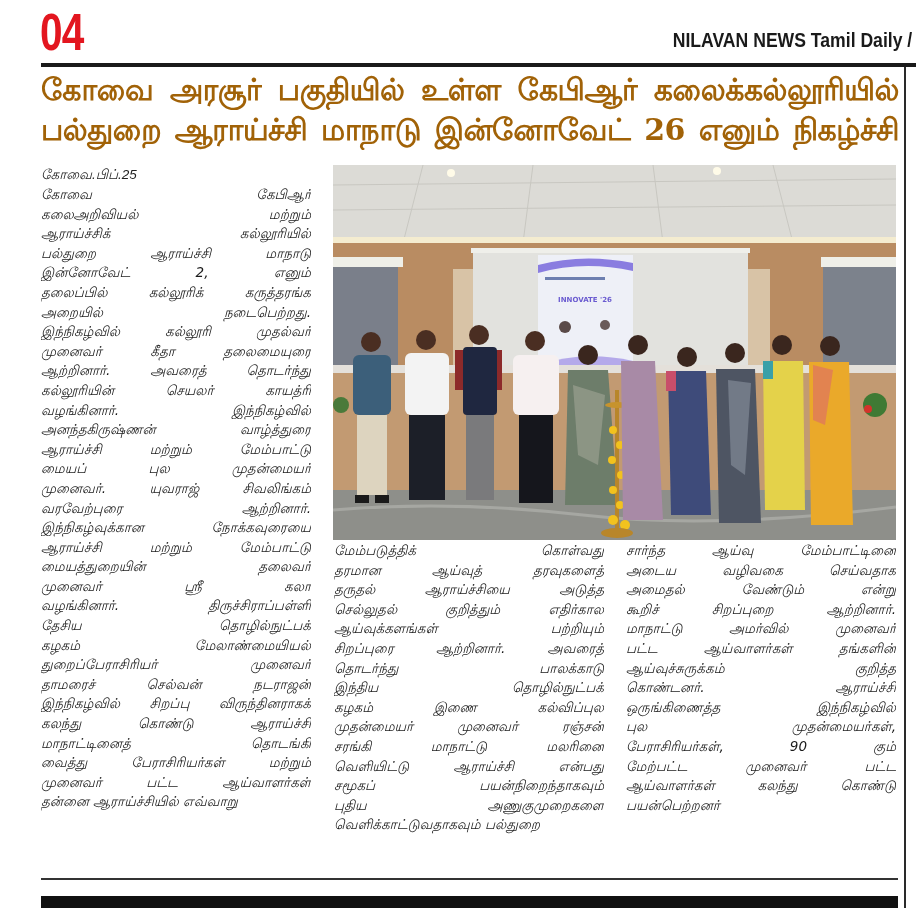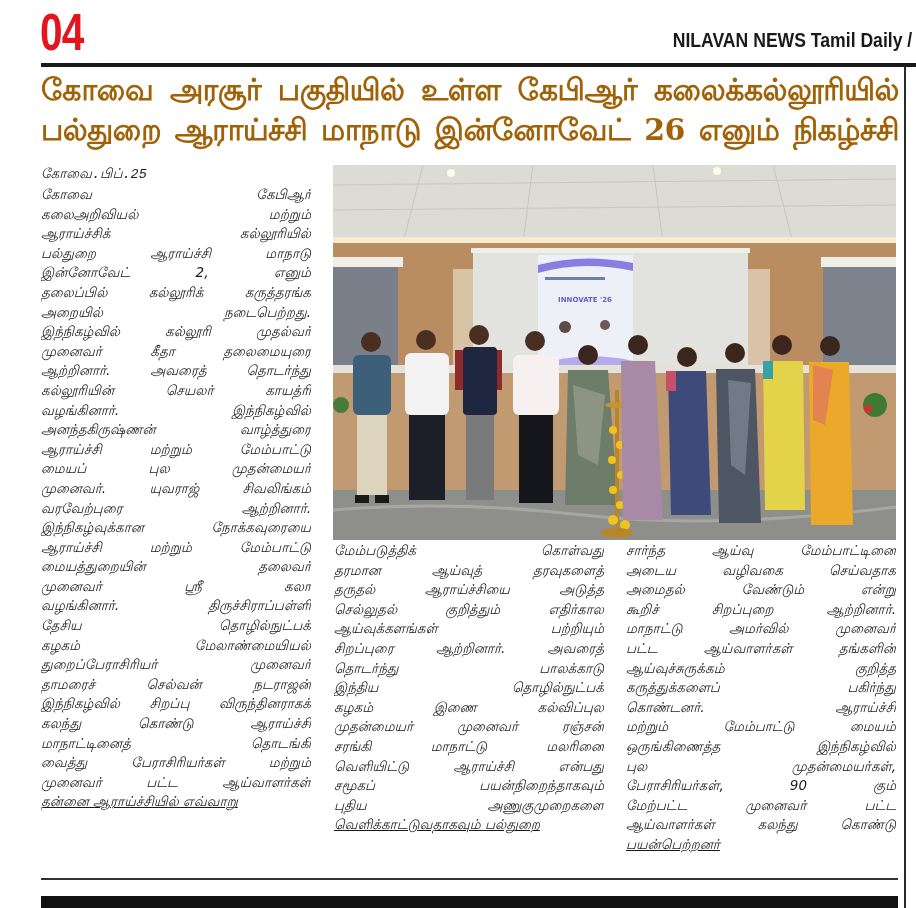--- a/index.html
+++ b/index.html
@@ -25,30 +25,30 @@
     position: absolute; left: 41px; top: 70px; width: 858px;
     font-family: "DejaVu Serif", serif; font-weight: bold;
     font-size: 30px; line-height: 40px; color: #a16207;
     text-align: justify; text-align-last: justify;
     letter-spacing: -0.5px;
   }
   .headline .line { display: block; white-space: nowrap; overflow: hidden; }
 
   .dateline {
     position: absolute; left: 41px; top: 165px;
-    font-family: Liberation Mono, monospace; font-style: italic;
+    font-family: Liberation Sans, sans-serif; font-style: italic;
     font-size: 13.5px; line-height: 20px; color: #222;
   }
 
   .col {
     position: absolute; font-family: "DejaVu Sans", sans-serif; font-style: italic;
     font-size: 13.5px; line-height: 19.6px; color: #1a1a1a;
   }
   .col .ln { display: block; text-align: justify; text-align-last: justify; white-space: nowrap; height: 19.6px; overflow: hidden; }
-  .col .ln.last { text-align-last: left; text-decoration: underline; }
+  .col .ln.last { text-align-last: left; }
   .col1 { left: 41px; top: 185px; width: 270px; }
   .col2 { left: 334px; top: 541px; width: 270px; }
   .col3 { left: 626px; top: 541px; width: 270px; }
 
   .photo {
     position: absolute; left: 333px; top: 165px; width: 563px; height: 375px;
     overflow: hidden; background: #ec4899;
   }
   .bottom-thin { position: absolute; left: 41px; top: 878px; width: 857px; height: 2px; background: #333; }
   .bottom-thick { position: absolute; left: 41px; top: 896px; width: 857px; height: 12px; background: #111; }
@@ -120,23 +120,21 @@
     <span class="ln last">வெளிக்காட்டுவதாகவும் பல்துறை</span>
   </div>
 <div class="col col3">
     <span class="ln">சார்ந்த ஆய்வு மேம்பாட்டினை</span>
     <span class="ln">அடைய வழிவகை செய்வதாக</span>
     <span class="ln">அமைதல் வேண்டும் என்று</span>
     <span class="ln">கூறிச் சிறப்புறை ஆற்றினார்.</span>
     <span class="ln">மாநாட்டு அமர்வில் முனைவர்</span>
     <span class="ln">பட்ட ஆய்வாளர்கள் தங்களின்</span>
     <span class="ln">ஆய்வுச்சுருக்கம் குறித்த</span>
-    <span class="ln">கருத்துக்களைப் பகிர்ந்து</span>
     <span class="ln">கொண்டனர். ஆராய்ச்சி</span>
-    <span class="ln">மற்றும் மேம்பாட்டு மையம்</span>
     <span class="ln">ஒருங்கிணைத்த இந்நிகழ்வில்</span>
     <span class="ln">புல முதன்மையர்கள்,</span>
     <span class="ln">பேராசிரியர்கள், 90 கும்</span>
     <span class="ln">மேற்பட்ட முனைவர் பட்ட</span>
     <span class="ln">ஆய்வாளர்கள் கலந்து கொண்டு</span>
     <span class="ln last">பயன்பெற்றனர்</span>
   </div>
 
 <div class="photo">
   <svg width="563" height="375" viewBox="0 0 563 375" xmlns="http://www.w3.org/2000/svg">

